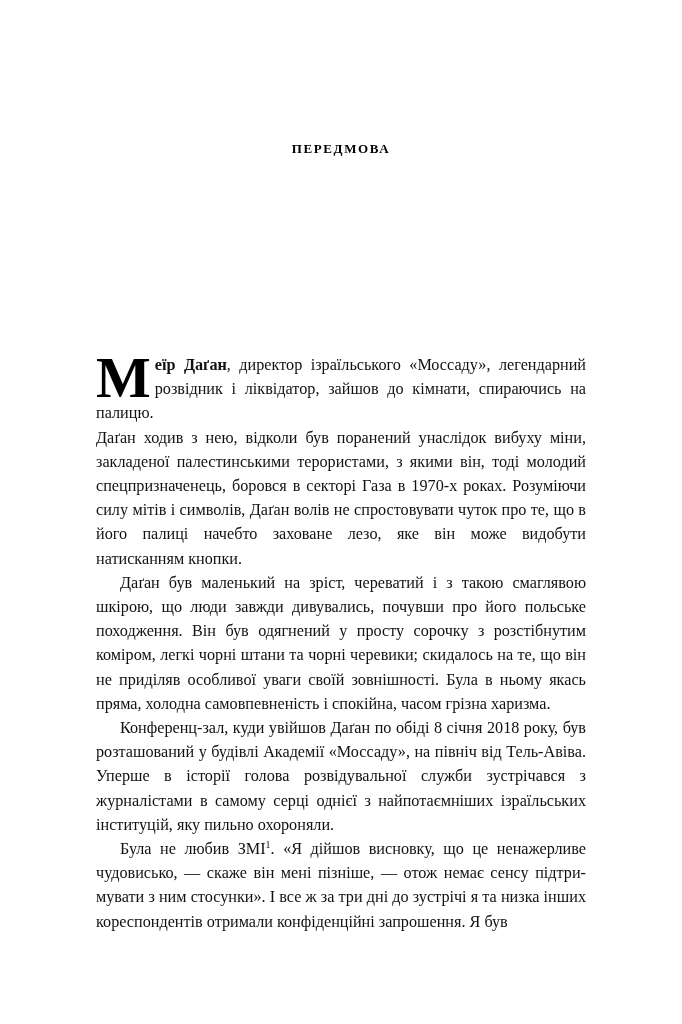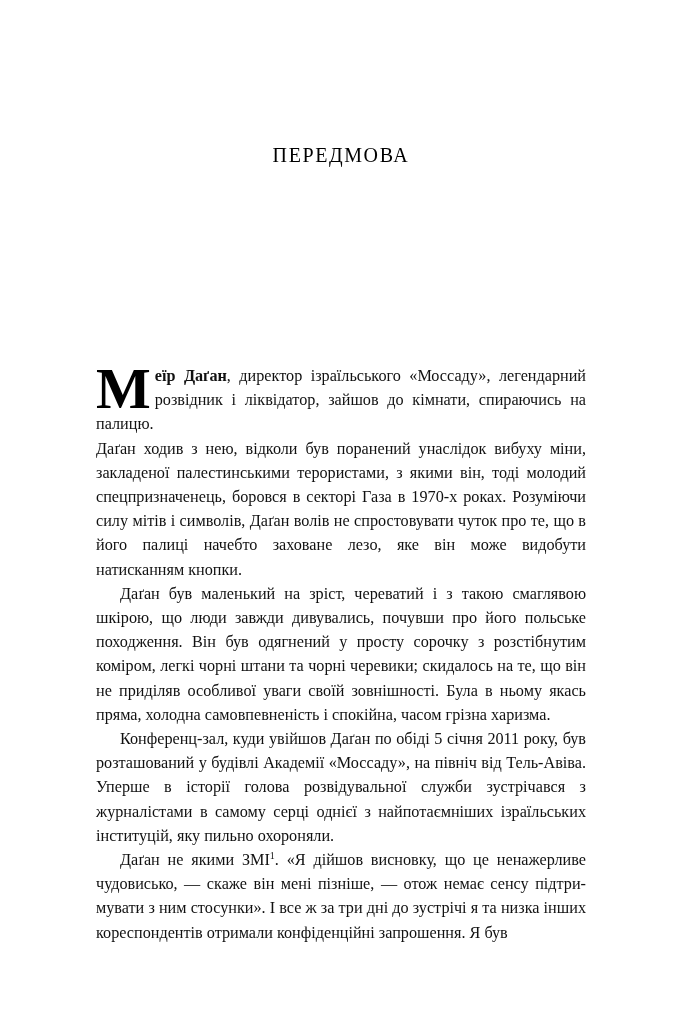--- a/index.html
+++ b/index.html
@@ -19,22 +19,22 @@
     width: 682px;
     height: 1024px;
     box-sizing: border-box;
     padding: 0 96px;
   }
   .chapter-title {
     margin: 0;
     padding-top: 136px;
     text-align: center;
     font-family: "Liberation Serif", serif;
-    font-weight: 400;
-    font-size: 29px;
+    font-weight: 700;
+    font-size: 19px;
     letter-spacing: 1.6px;
     font-variant: small-caps;
     text-transform: lowercase;
     color: #000000;
   }
   .body-block {
     margin-top: 195px;
   }
   p {
     margin: 0;
@@ -79,18 +79,18 @@
   <h1 class="chapter-title">Передмова</h1>
 
   <div class="body-block">
 
     <p class="dropcap-para"><span class="dropcap">М</span><span class="lead-bold">еїр Даґан</span><span>, директор ізраїльського «Моссаду», легендар­ний розвідник і ліквідатор, зайшов до кімнати, спираючись на палицю.</span></p>
 
     <p>Даґан ходив з нею, відколи був поранений унаслідок вибуху міни, закладеної палестинськими терористами, з якими він, тоді молодий спецпризначенець, боровся в секторі Газа в 1970-х роках. Розуміючи силу мітів і символів, Даґан волів не спростовувати чуток про те, що в його палиці начебто заховане лезо, яке він може видобути натисканням кнопки.</p>
 
     <p class="indent">Даґан був маленький на зріст, череватий і з такою смагля­вою шкірою, що люди завжди дивувались, почувши про його польське походження. Він був одягнений у просту сорочку з розстібнутим коміром, легкі чорні штани та чорні черевики; скидалось на те, що він не приділяв особливої уваги своїй зовнішності. Була в ньому якась пряма, холодна самовпевненість і спокійна, часом грізна харизма.</p>
 
-    <p class="indent">Конференц-зал, куди увійшов Даґан по обіді 5 січня 2011 року, був розташований у будівлі Академії «Моссаду», на північ від Тель-Авіва. Уперше в історії голова розвідувальної служби зустрі­чався з журналістами в самому серці однієї з найпотаємніших із­раїльських інституцій, яку пильно охороняли.</p>
+    <p class="indent">Конференц-зал, куди увійшов Даґан по обіді 8 січня 2018 року, був розташований у будівлі Академії «Моссаду», на північ від Тель-Авіва. Уперше в історії голова розвідувальної служби зустрі­чався з журналістами в самому серці однієї з найпотаємніших із­раїльських інституцій, яку пильно охороняли.</p>
 
-    <p class="indent"><span>Даґан не якими ЗМІ</span><sup>1</sup><span>. «Я дійшов висновку, що це ненажерливе чудовисько, — скаже він мені пізніше, — отож немає сенсу підтри­мувати з ним стосунки». І все ж за три дні до зустрічі я та низка інших кореспондентів отримали конфіденційні запрошення. Я був</span></p>
+    <p class="indent"><span>Була не любив ЗМІ</span><sup>1</sup><span>. «Я дійшов висновку, що це ненажерливе чудовисько, — скаже він мені пізніше, — отож немає сенсу підтри­мувати з ним стосунки». І все ж за три дні до зустрічі я та низка інших кореспондентів отримали конфіденційні запрошення. Я був</span></p>
 
   </div>
 </div>
 
 </body></html>

